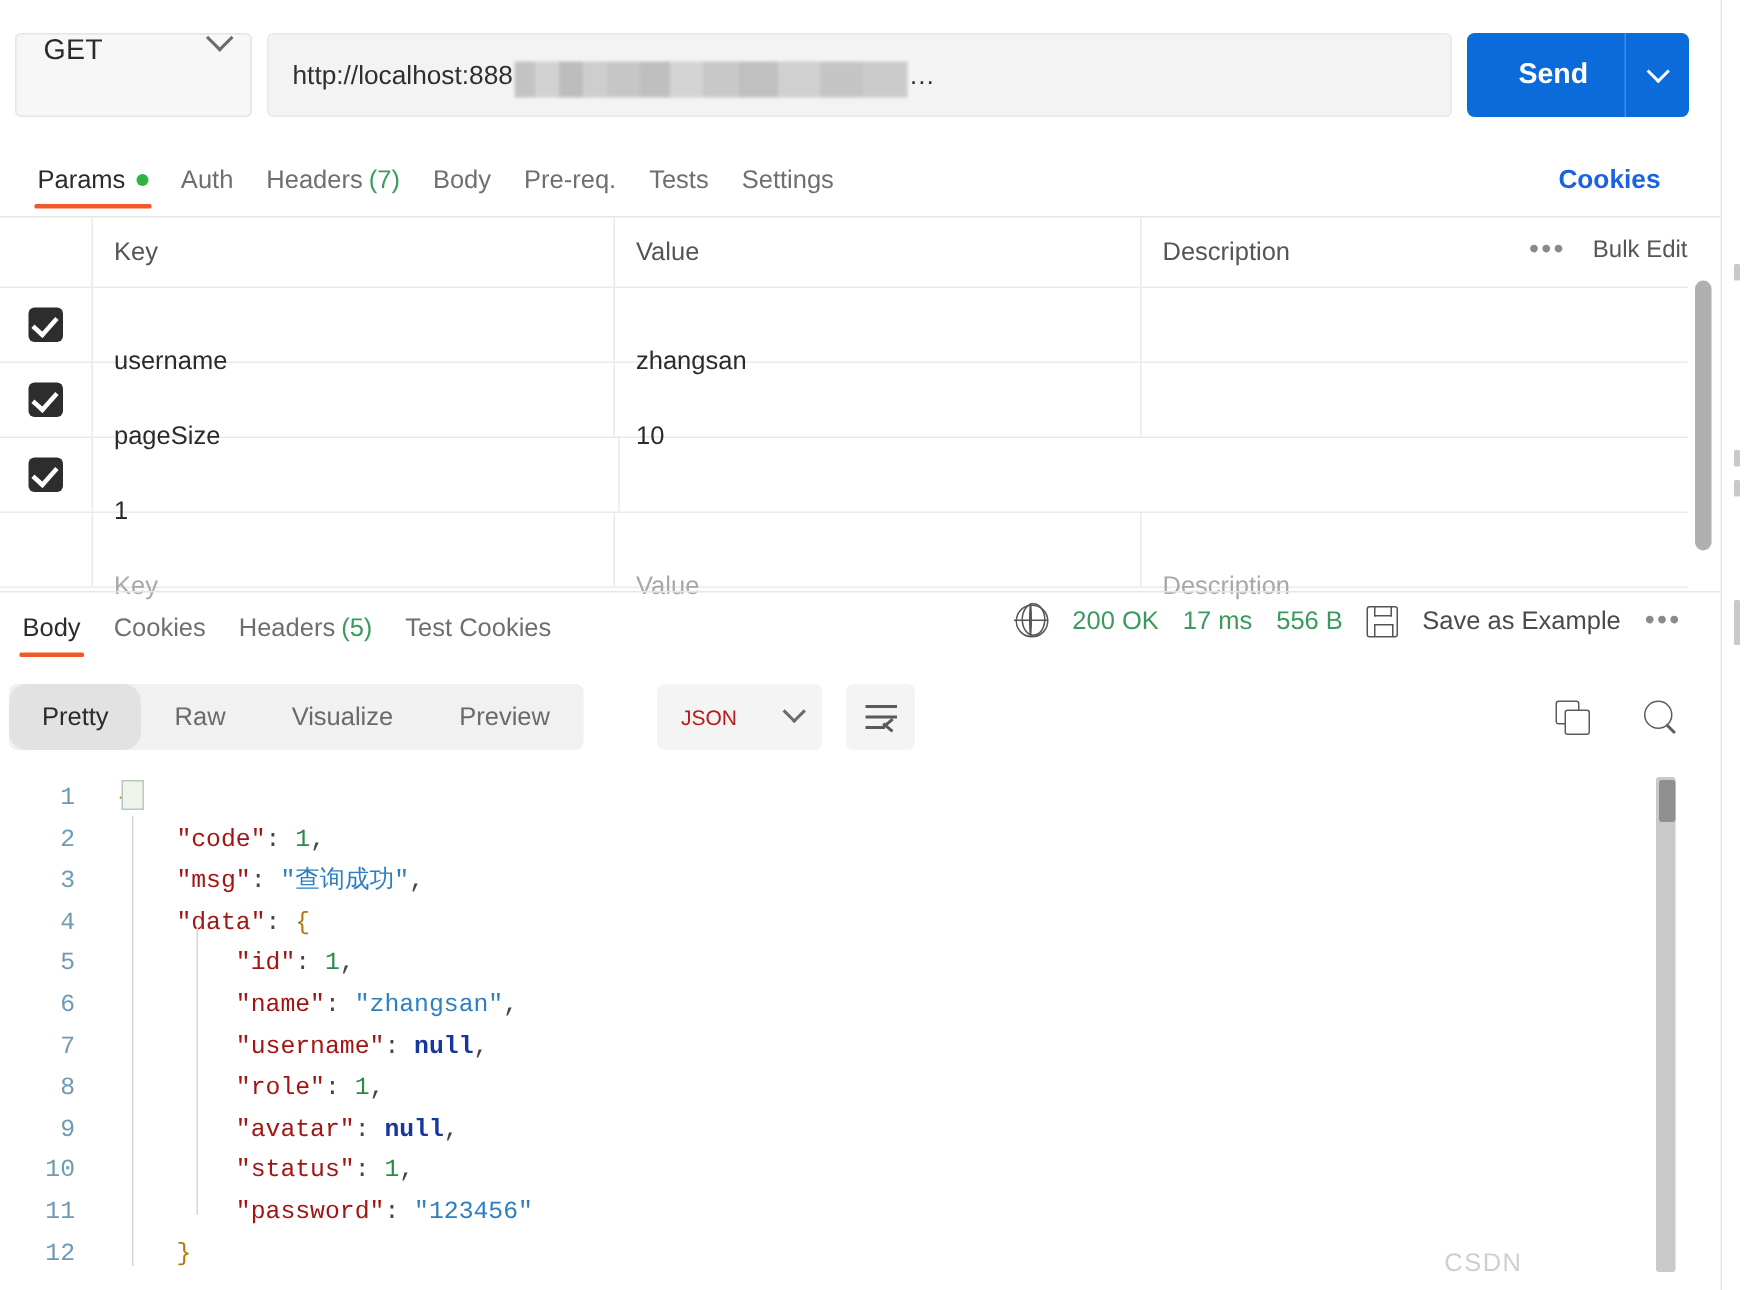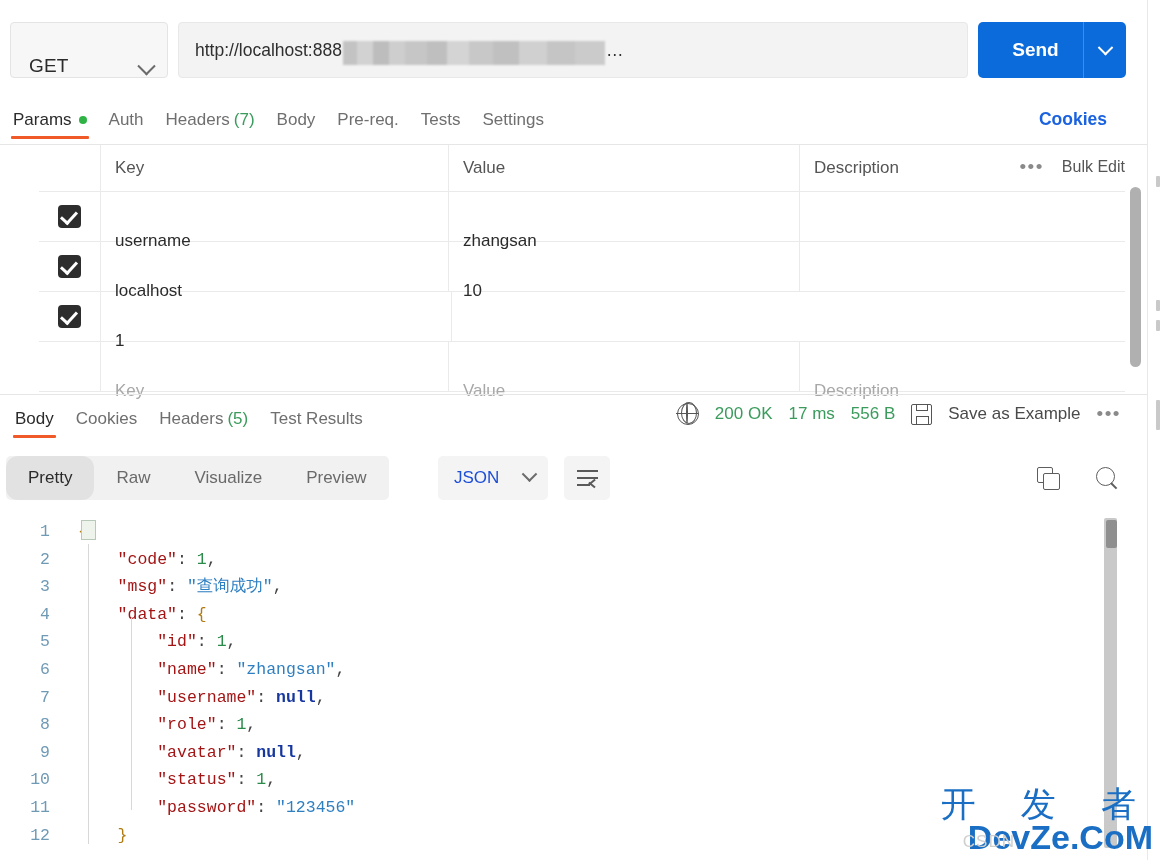--- a/index.html
+++ b/index.html
@@ -17,21 +17,21 @@
     position:absolute; top:0; right:0; width:18px; height:860px;
     background:#fff; border-left:1px solid #e8e8e8;
   }
   .rail-dot { position:absolute; right:5px; width:4px; height:11px; background:#c9c9c9; border-radius:1px; }
 
   
   .urlbar-wrap { position:absolute; left:0; top:0; width:1147px; height:96px; }
   .method-box {
     position:absolute; left:10px; top:22px; width:158px; height:56px;
     background:#f7f7f7; border:1px solid #e4e4e4; border-radius:4px;
-    display:flex; align-items:flex-end; justify-content:space-between; padding:0 14px 0 18px;
+    display:flex; align-items:flex-start; justify-content:space-between; padding:0 14px 0 18px;
     cursor:pointer;
   }
   .method-label { font-size:19px; color:#2b2b2b; letter-spacing:.2px; }
   .chev { width:13px; height:13px; border-right:2px solid #6b6b6b; border-bottom:2px solid #6b6b6b;
           transform:rotate(45deg) translate(-3px,-3px); }
   .url-box {
     position:absolute; left:178px; top:22px; width:790px; height:56px;
     background:#f3f3f3; border:1px solid #e8e8e8; border-radius:4px;
     display:flex; align-items:center; padding:0 16px; overflow:hidden;
     cursor:text;
@@ -54,34 +54,34 @@
     background:#0b6bdb; border-radius:5px; display:flex; align-items:center; cursor:pointer;
   }
   .send-label { flex:1; text-align:center; color:#fff; font-size:19px; font-weight:bold; padding-left:10px;}
   .send-sep { width:1px; height:56px; background:rgba(255,255,255,.22); }
   .send-chev { width:42px; display:flex; align-items:center; justify-content:center; }
   .send-chev i { width:11px; height:11px; border-right:2px solid #fff; border-bottom:2px solid #fff;
                  transform:rotate(45deg) translate(-2px,-2px); display:block; }
 
   
   .req-tabs { position:absolute; left:0; top:96px; width:1147px; height:48px; }
-  .tabrow { display:flex; align-items:flex-start; height:48px; padding-left:2px; }
+  .tabrow { display:flex; align-items:flex-start; height:48px; padding-left:14px; }
   .rtab { position:relative; padding:4px 11px 0 11px; height:44px; cursor:pointer; display:flex; align-items:center; }
   .rtab span.lbl { font-size:17px; color:#6f6f6f; white-space:nowrap; }
   .rtab.active span.lbl { color:#2b2b2b; }
   .rtab .count { color:#3a9b5c; font-size:17px; margin-left:4px; }
   .dot-green { width:8px; height:8px; border-radius:50%; background:#2fb344; margin-left:7px; display:inline-block; }
   .rtab.active::after {
     content:""; position:absolute; left:9px; right:9px; bottom:1px; height:3px; background:#f05a28; border-radius:1px;
   }
   .cookies-link { position:absolute; right:40px; top:13px; font-size:17.5px; color:#1a62e0; font-weight:bold; cursor:pointer; }
 
   
   .params { position:absolute; left:0; top:144px; width:1147px; height:250px; border-top:1px solid #e6e6e6;}
-  .ptable { width:1125px;padding-left:39px; }
+  .ptable { width:1125px; }
   .prow { display:flex; height:50px; border-bottom:1px solid #eaeaea; }
   .prow.head { height:47px; }
   .c-check { width:62px; border-right:1px solid #eaeaea; display:flex; align-items:center; justify-content:center; }
   .c-key   { width:348px; border-right:1px solid #eaeaea; display:flex; align-items:center; padding-left:14px; }
   .c-val   { width:351px; border-right:1px solid #eaeaea; display:flex; align-items:center; padding-left:14px; }
   .c-desc  { flex:1; display:flex; align-items:center; padding-left:14px; }
   .prow.head .c-check { border-right:1px solid #eaeaea; }
   .hcell { font-size:17px; color:#555; }
   .cell { font-size:17px; color:#2b2b2b;margin-top:48px; }
   .cell.ph { color:#a8a8a8; }
@@ -110,21 +110,21 @@
   .save-ico::after { content:""; position:absolute; left:3.5px; bottom:0px; width:11px; height:7px; border:1.6px solid #555; border-bottom:none; }
   .save-label { font-size:17px; color:#4a4a4a; cursor:pointer; }
 
   
   .viewer-bar { position:absolute; left:0; top:450px; width:1147px; height:58px; }
   .seg { position:absolute; left:6px; top:6px; height:44px; background:#f1f1f1; border-radius:5px; display:flex; }
   .seg div { padding:0 22px; display:flex; align-items:center; font-size:17px; color:#6a6a6a; cursor:pointer; border-radius:5px; }
   .seg div.active { background:#e2e2e2; color:#2b2b2b;border-radius:12px; }
   .fmt { position:absolute; left:438px; top:6px; width:110px; height:44px; background:#f4f4f4; border-radius:5px;
          display:flex; align-items:center; justify-content:space-between; padding:0 13px 0 16px; cursor:pointer; }
-  .fmt span { font-size:17px; color:#1d4ed8; }
+  .fmt span { font-size:14px; color:#b91c1c; }
   .fmt i { width:11px; height:11px; border-right:2px solid #6b6b6b; border-bottom:2px solid #6b6b6b; transform:rotate(45deg) translate(-3px,-3px); }
   .wrapbtn { position:absolute; left:564px; top:6px; width:46px; height:44px; background:#f4f4f4; border-radius:5px; cursor:pointer; }
   .wrapbtn s { position:absolute; display:block; background:#5a5a5a; height:1.8px; }
   .right-icons { position:absolute; right:28px; top:17px; display:flex; gap:38px; }
   .copy-ico { width:21px; height:21px; position:relative; cursor:pointer; }
   .copy-ico::before { content:""; position:absolute; left:0; top:0; width:14px; height:14px; border:1.7px solid #5d5d5d; border-radius:2px; }
   .copy-ico::after { content:""; position:absolute; left:6px; top:6px; width:15px; height:15px; border:1.7px solid #5d5d5d;
                      border-radius:2px; background:#fff; }
   .search-ico { width:23px; height:23px; position:relative; cursor:pointer; }
   .search-ico::before { content:""; position:absolute; left:0; top:0; width:17px; height:17px; border:1.8px solid #5d5d5d; border-radius:50%; }
@@ -236,21 +236,21 @@
           </div>
           <div class="c-desc">
             <span class="cell"></span>
           </div>
         </div>
         <div class="prow">
           <div class="c-check">
             <span class="cbox"></span>
           </div>
           <div class="c-key">
-            <span class="cell">localhost</span>
+            <span class="cell">pageSize</span>
           </div>
           <div class="c-val">
             <span class="cell">10</span>
           </div>
           <div class="c-desc">
             <span class="cell"></span>
           </div>
         </div>
         <div class="prow">
           <div class="c-check">
@@ -289,21 +289,21 @@
           <span class="lbl">Body</span>
         </div>
         <div class="rtab">
           <span class="lbl">Cookies</span>
         </div>
         <div class="rtab">
           <span class="lbl">Headers</span>
           <span class="count">(5)</span>
         </div>
         <div class="rtab">
-          <span class="lbl">Test Results</span>
+          <span class="lbl">Test Cookies</span>
         </div>
       </div>
     <div class="stat-group">
       <span class="globe">
           <i></i>
         </span>
       <span class="stat">200 OK</span>
       <span class="stat">17 ms</span>
       <span class="stat">556 B</span>
       <span class="save-ico"></span>
@@ -360,19 +360,15 @@
     </div>
   </div>
 
   <div class="right-rail">
     <span class="rail-dot" style="top:176px;"></span>
     <span class="rail-dot" style="top:300px;"></span>
     <span class="rail-dot" style="top:320px;"></span>
     <span class="rail-dot" style="top:400px; height:30px;"></span>
   </div>
 
-  <div class="wm">
-    <div class="wm-cn">开 发 者</div>
-    <div class="wm-en">DevZe.CoM</div>
-  </div>
   <div class="wm-csdn">CSDN</div>
 
 </div>
 
 </body></html>

